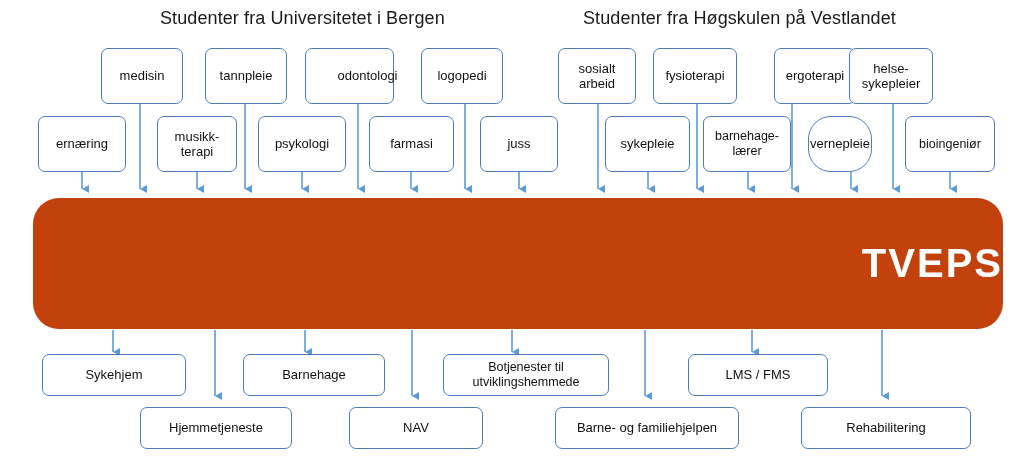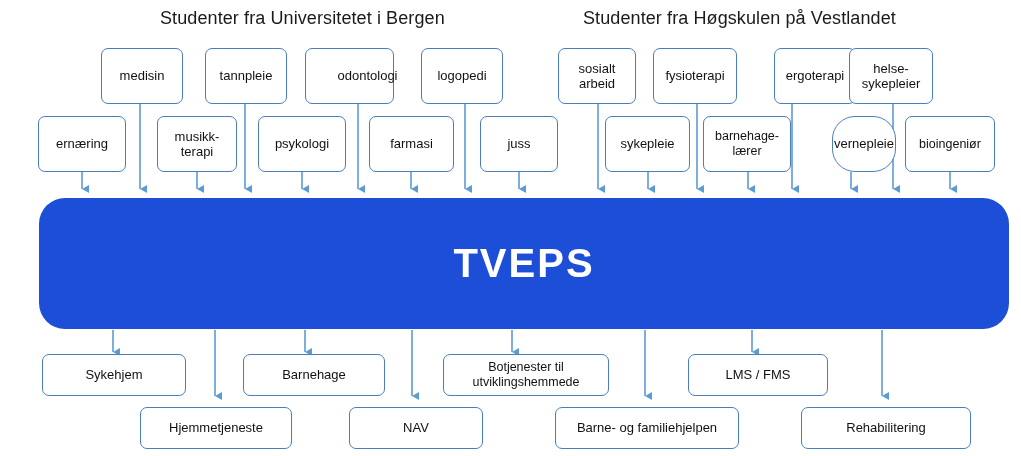--- a/index.html
+++ b/index.html
@@ -27,26 +27,25 @@
     font-size:13px;
     color:#111;
     line-height:1.18;
     padding:2px 4px;
   }
   .node.small{font-size:12.5px;}
 
   .banner{
     position:absolute;
     box-sizing:border-box;
-    background:#1d4ed8;
+    background:#c2410c;
     border-radius:26px;
     display:flex;
     align-items:center;
-    justify-content:center;
-    margin-left:6px;
+    justify-content:flex-end;
   }
   .banner-label{
     color:#ffffff;
     font-size:40px;
     font-weight:bold;
     letter-spacing:2px;
   }
 
   svg.wires{position:absolute;left:0;top:0;width:1021px;height:456px;overflow:visible;}
   .wire{stroke:#5b9bd5;stroke-width:1.6;fill:none;}
@@ -113,21 +112,21 @@
   <div class="node" style="left:750px; top:48px; width:82px; height:56px;margin-left:24px;">ergoterapi</div>
   <div class="node" style="left:849px; top:48px; width:84px; height:56px;">helse-sykepleier</div>
 
   <div class="node" style="left:38px; top:116px; width:88px; height:56px;">ernæring</div>
   <div class="node" style="left:157px; top:116px; width:80px; height:56px;">musikk-terapi</div>
   <div class="node" style="left:258px; top:116px; width:88px; height:56px;">psykologi</div>
   <div class="node" style="left:369px; top:116px; width:85px; height:56px;">farmasi</div>
   <div class="node" style="left:480px; top:116px; width:78px; height:56px;">juss</div>
   <div class="node" style="left:605px; top:116px; width:85px; height:56px;">sykepleie</div>
   <div class="node small" style="left:703px; top:116px; width:88px; height:56px;">barnehage-lærer</div>
-  <div class="node" style="left:832px; top:116px; width:64px; height:56px;border-radius:23px;">vernepleie</div>
+  <div class="node" style="left:808px; top:116px; width:64px; height:56px;border-radius:23px;">vernepleie</div>
   <div class="node small" style="left:905px; top:116px; width:90px; height:56px;text-align:right;">bioingeniør</div>
 
   <div class="banner" style="left:33px; top:198px; width:970px; height:131px;">
     <span class="banner-label">TVEPS</span>
   </div>
 
   <div class="node" style="left:42px; top:354px; width:144px; height:42px;">Sykehjem</div>
   <div class="node" style="left:243px; top:354px; width:142px; height:42px;">Barnehage</div>
   <div class="node small" style="left:443px; top:354px; width:166px; height:42px;">Botjenester til utviklingshemmede</div>
   <div class="node" style="left:688px; top:354px; width:140px; height:42px;">LMS / FMS</div>

